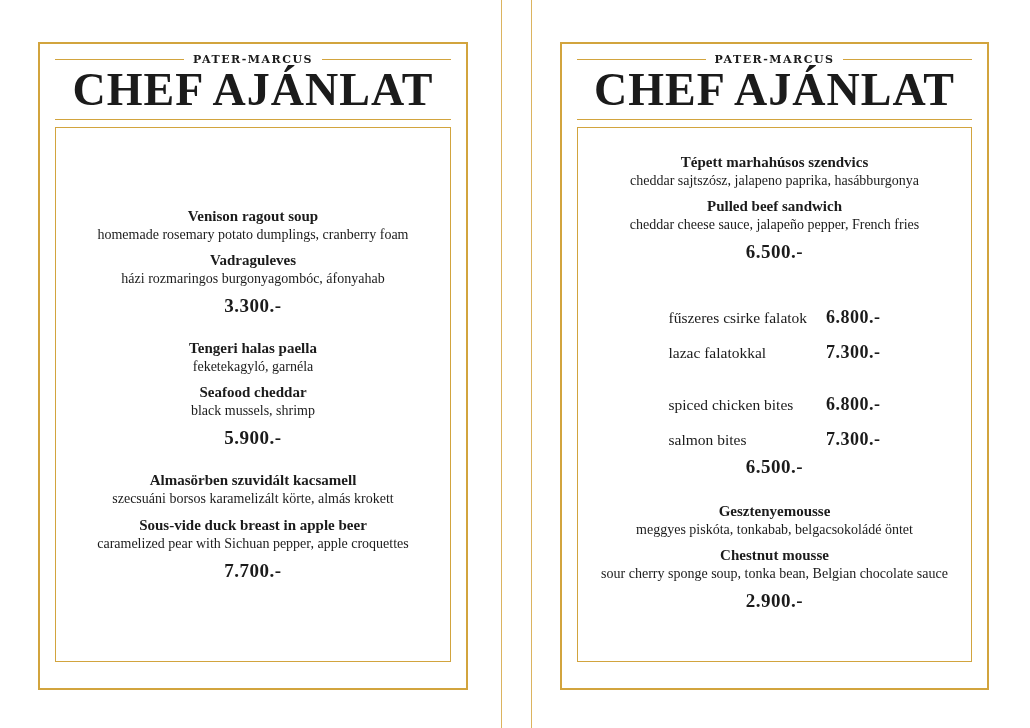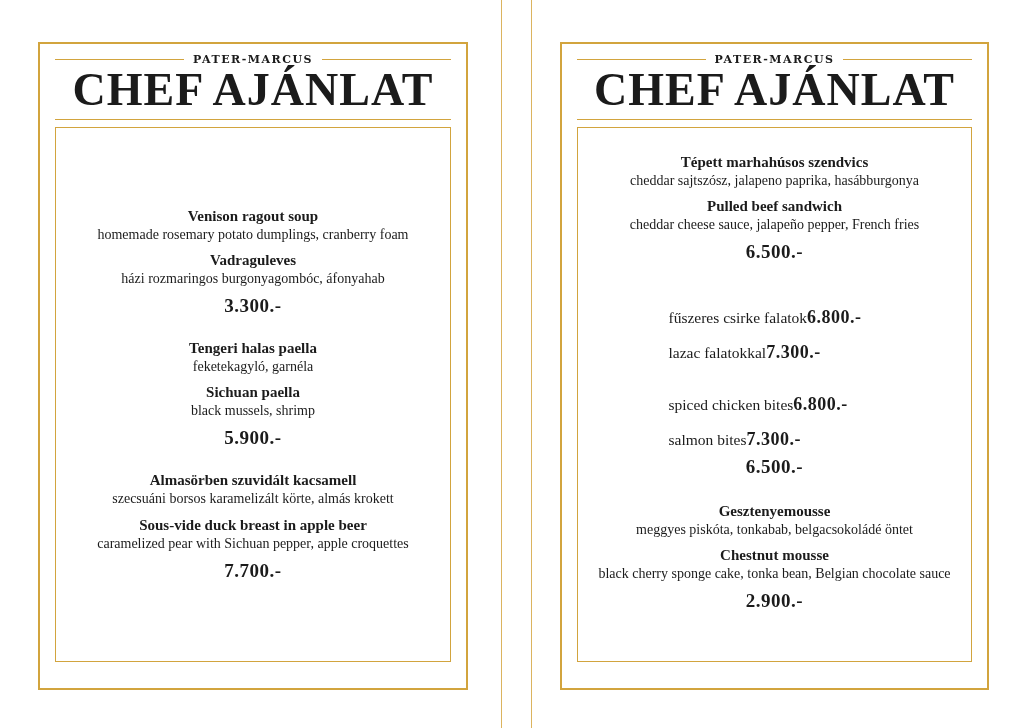--- a/index.html
+++ b/index.html
@@ -49,21 +49,21 @@
   .page-left  .inner{justify-content:center;gap:22px;}
   .page-right .inner{justify-content:flex-start;padding-top:25px;gap:24px;}
   .group.tight{margin-top:-15px;}
 
   .item-name{font-size:15px;font-weight:bold;line-height:1.2;white-space:nowrap;}
   .item-desc{font-size:14px;line-height:1.3;margin:1px 0 7px;white-space:nowrap;}
   .item + .item{margin-top:0;}
   .price{font-size:19px;font-weight:bold;letter-spacing:.5px;margin-top:3px;}
 
   .rows{width:212px;margin:8px auto 0;}
-  .row{display:flex;justify-content:flex-start;align-items:baseline;line-height:1.4;}
+  .row{display:flex;justify-content:space-between;align-items:baseline;line-height:1.4;}
   .row-label{font-size:15.5px;white-space:nowrap;}
   .row-price{font-size:18px;font-weight:bold;letter-spacing:.5px;margin-top:10px;}
 </style>
 </head>
 <body>
 
 <div class="spread">
 
   <div class="spine spine-a"></div>
   <div class="spine spine-b"></div>
@@ -90,21 +90,21 @@
         </div>
         <div class="price">3.300.-</div>
       </div>
 
       <div class="group">
         <div class="item">
           <div class="item-name">Tengeri halas paella</div>
           <div class="item-desc">feketekagyló, garnéla</div>
         </div>
         <div class="item">
-          <div class="item-name">Sichuan paella</div>
+          <div class="item-name">Seafood cheddar</div>
           <div class="item-desc">black mussels, shrimp</div>
         </div>
         <div class="price">5.900.-</div>
       </div>
 
       <div class="group">
         <div class="item">
           <div class="item-name">Almasörben szuvidált kacsamell</div>
           <div class="item-desc">szecsuáni borsos karamelizált körte, almás krokett</div>
         </div>
@@ -168,21 +168,21 @@
         <div class="price">6.500.-</div>
       </div>
 
       <div class="group">
         <div class="item">
           <div class="item-name">Gesztenyemousse</div>
           <div class="item-desc">meggyes piskóta, tonkabab, belgacsokoládé öntet</div>
         </div>
         <div class="item">
           <div class="item-name">Chestnut mousse</div>
-          <div class="item-desc">black cherry sponge cake, tonka bean, Belgian chocolate sauce</div>
+          <div class="item-desc">sour cherry sponge soup, tonka bean, Belgian chocolate sauce</div>
         </div>
         <div class="price">2.900.-</div>
       </div>
 
     </div>
   </section>
 
 </div>
 
 </body></html>

